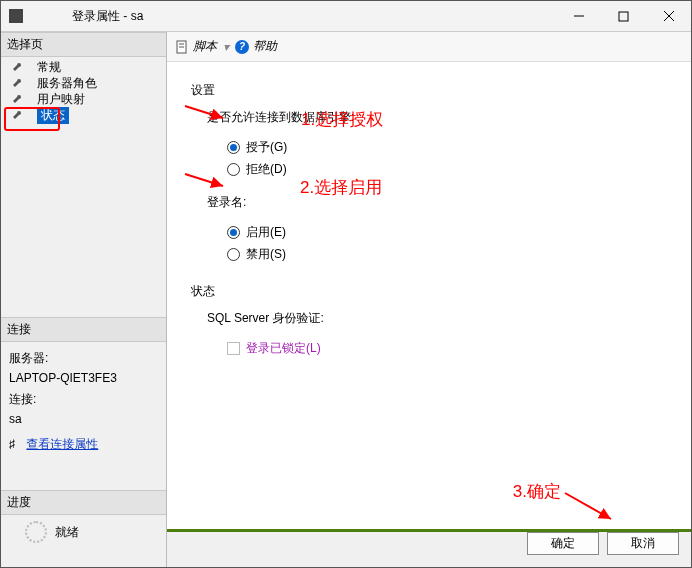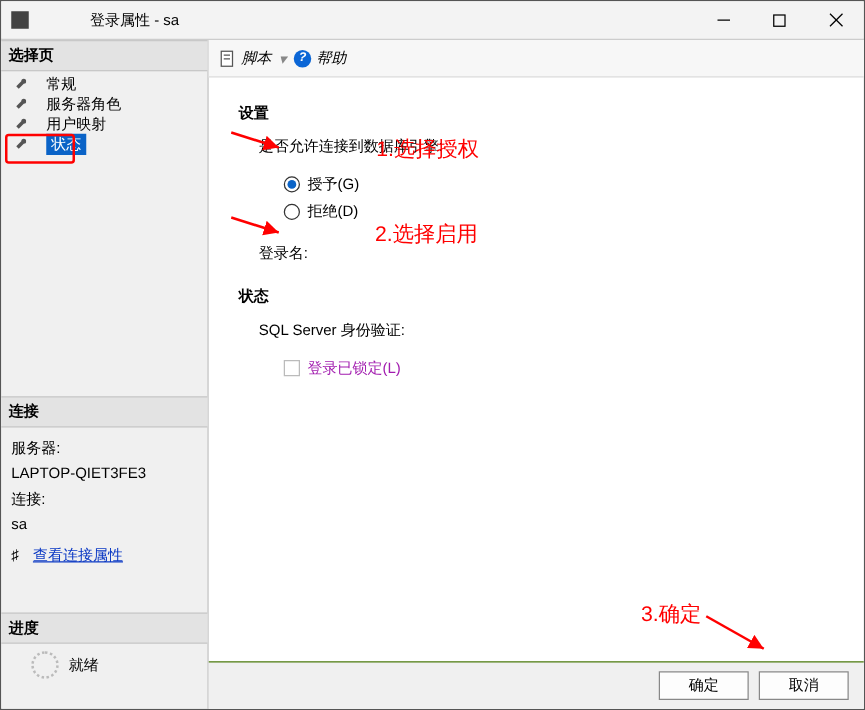--- a/index.html
+++ b/index.html
@@ -13,21 +13,21 @@
   .titlebar .t-icon { width: 14px; height: 14px; background: #444; margin-right: 8px; }
   .titlebar .title { flex: 0 0 auto; margin-left: 41px; }
   .winbtns { margin-left: auto; display: flex; }
   .winbtn { width: 45px; height: 30px; display: flex; align-items: center; justify-content: center; font-size: 14px; color: #000; }
   .winbtn svg { stroke: #000; }
 
   .body { flex: 1; display: flex; min-height: 0; border-top: 1px solid #ccc; }
 
   
   .left { width: 166px; display: flex; flex-direction: column; background: #f0f0f0; border-right: 1px solid #bbb; }
-  .sect-h { background: #e3e3e3; border-top: 1px solid #c8c8c8; border-bottom: 1px solid #c8c8c8; padding: 3px 6px; font-weight: bold; }
+  .sect-h { background: #e3e3e3; border-top: 1px solid #c8c8c8; border-bottom: 1px solid #c8c8c8; padding: 3px 6px; font-weight: normal; }
   .nav { padding: 2px 0 0 4px; position: relative; }
   .nav-item { display: flex; align-items: center; height: 16px; padding: 0 4px; gap: 16px; }
   .wrench { width: 12px; height: 12px; }
   .wrench svg { display:block; }
   .nav-item.sel { position: relative; }
   .nav-item.sel .lbl { background: #0a63c7; color: #fff; padding: 0 4px; }
   .red-box { position: absolute; left: 3px; top: 50px; width: 56px; height: 24px; border: 2px solid #ff0000; border-radius: 3px; pointer-events: none; }
 
   .conn-body { padding: 6px 8px; line-height: 1.7; }
   .link { color: #0b39c4; text-decoration: underline; }
@@ -39,34 +39,34 @@
   .spacer { flex: 1; }
 
   
   .right { flex: 1; display:flex; flex-direction:column; background:#fff; position:relative; }
   .toolbar { height:30px; display:flex; align-items:center; gap:4px; padding:0 8px; border-bottom:1px solid #ddd; background:#f7f7f7;font-style:italic; }
   .tb-icon { width:14px; height:14px; display:inline-block; }
   .tb-sep { color:#888; margin:0 2px; }
   .help-icon { width:14px;height:14px;border-radius:50%;background:#0b66d6;color:#fff;display:inline-flex;align-items:center;justify-content:center;font-size:10px;font-weight:bold; }
 
   .content { flex:1; padding: 14px 24px 0 24px; position:relative; }
-  .group-title { margin: 6px 0 10px 0; font-weight: bold; }
+  .group-title { margin: 6px 0 10px 0; }
   .indent1 { margin-left: 16px; margin-bottom: 10px; }
   .indent2 { margin-left: 36px; }
   .radio-row { display:flex; align-items:center; gap:6px; height:22px; position:relative; }
   .radio { width:13px; height:13px; border:1px solid #333; border-radius:50%; display:inline-flex; align-items:center; justify-content:center; background:#fff; }
   .radio.checked::after { content:""; width:7px; height:7px; border-radius:50%; background:#0a63c7; }
   .chk { width:13px; height:13px; border:1px solid #bbb; background:#fff; display:inline-block; }
   .disabled { color:#a21caf; }
 
   .annot { color:#ff0000; font-size:17px; position:absolute; pointer-events:none; }
   .arrow-svg { position:absolute; pointer-events:none; }
 
   
-  .footer { height:38px; border-top:1px solid #4d7c0f; background:#f0f0f0; display:flex; align-items:center; justify-content:flex-end; gap:8px; padding:0 12px; }
+  .footer { height:38px; border-top:3px solid #4d7c0f; background:#f0f0f0; display:flex; justify-content:flex-end; gap:8px; padding:0 12px; }
   .btn { min-width:72px; height:23px; border:1px solid #888; background:#fdfdfd; display:flex; align-items:center; justify-content:center; padding:0 12px; }
 </style>
 </head>
 <body>
 
 <div class="window">
 
   <div class="titlebar">
     <span class="t-icon"></span>
     <span class="title">登录属性 - sa</span>
@@ -178,20 +178,30 @@
             <span class="radio checked"></span>
             <span>授予(G)</span>
           </div>
           <div class="radio-row">
             <span class="radio"></span>
             <span>拒绝(D)</span>
           </div>
         </div>
 
         <div class="indent1" style="margin-top:14px;">登录名:</div>
+        <div class="indent2">
+          <div class="radio-row">
+            <span class="radio checked"></span>
+            <span>启用(E)</span>
+          </div>
+          <div class="radio-row">
+            <span class="radio"></span>
+            <span>禁用(S)</span>
+          </div>
+        </div>
 
         <div class="group-title" style="margin-top:18px;">状态</div>
         <div class="indent1">SQL Server 身份验证:</div>
         <div class="indent2">
           <div class="radio-row disabled">
             <span class="chk"></span>
             <span>登录已锁定(L)</span>
           </div>
         </div>
 

